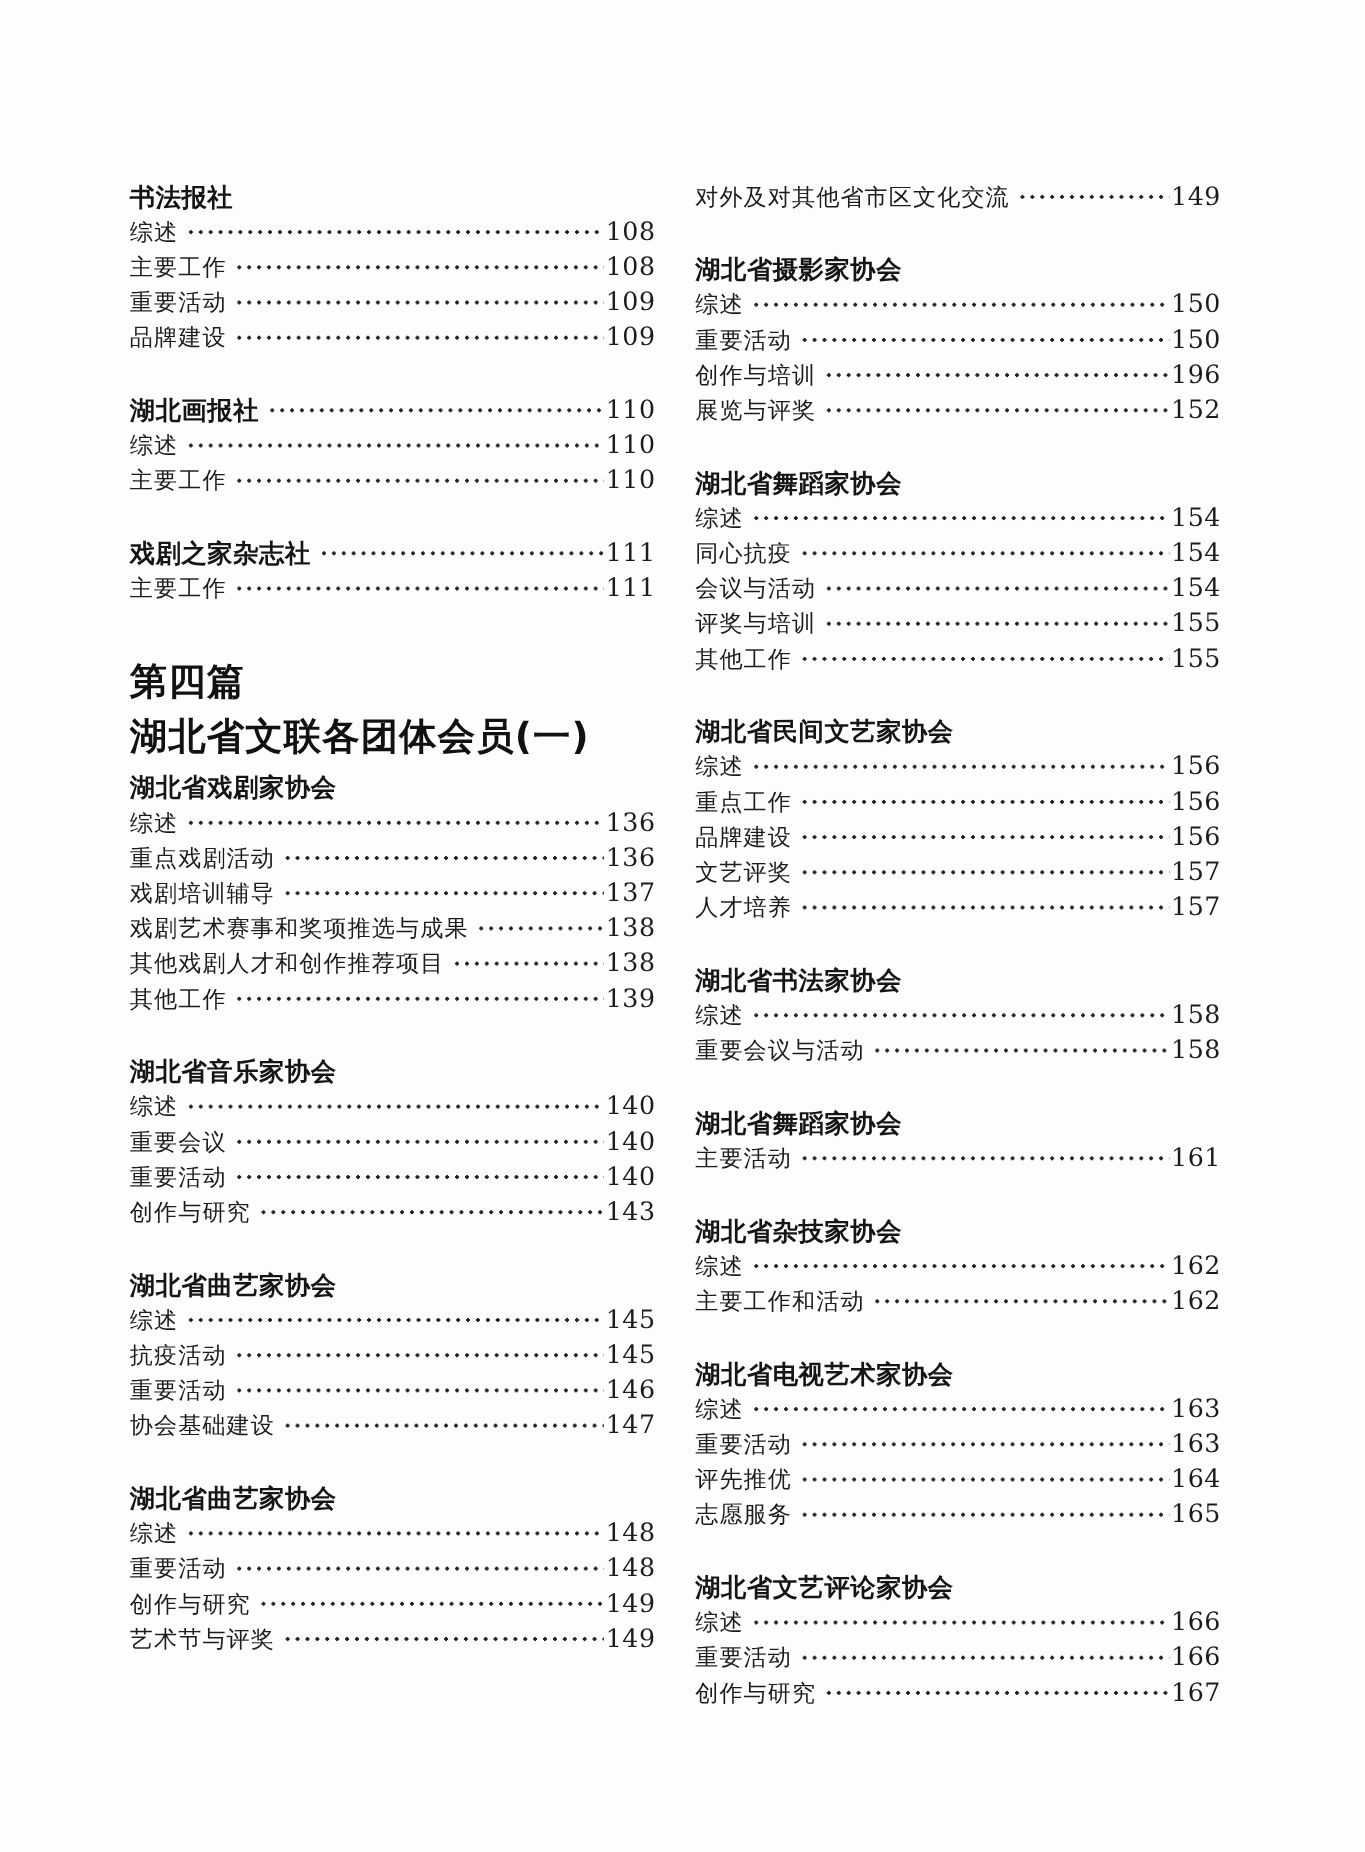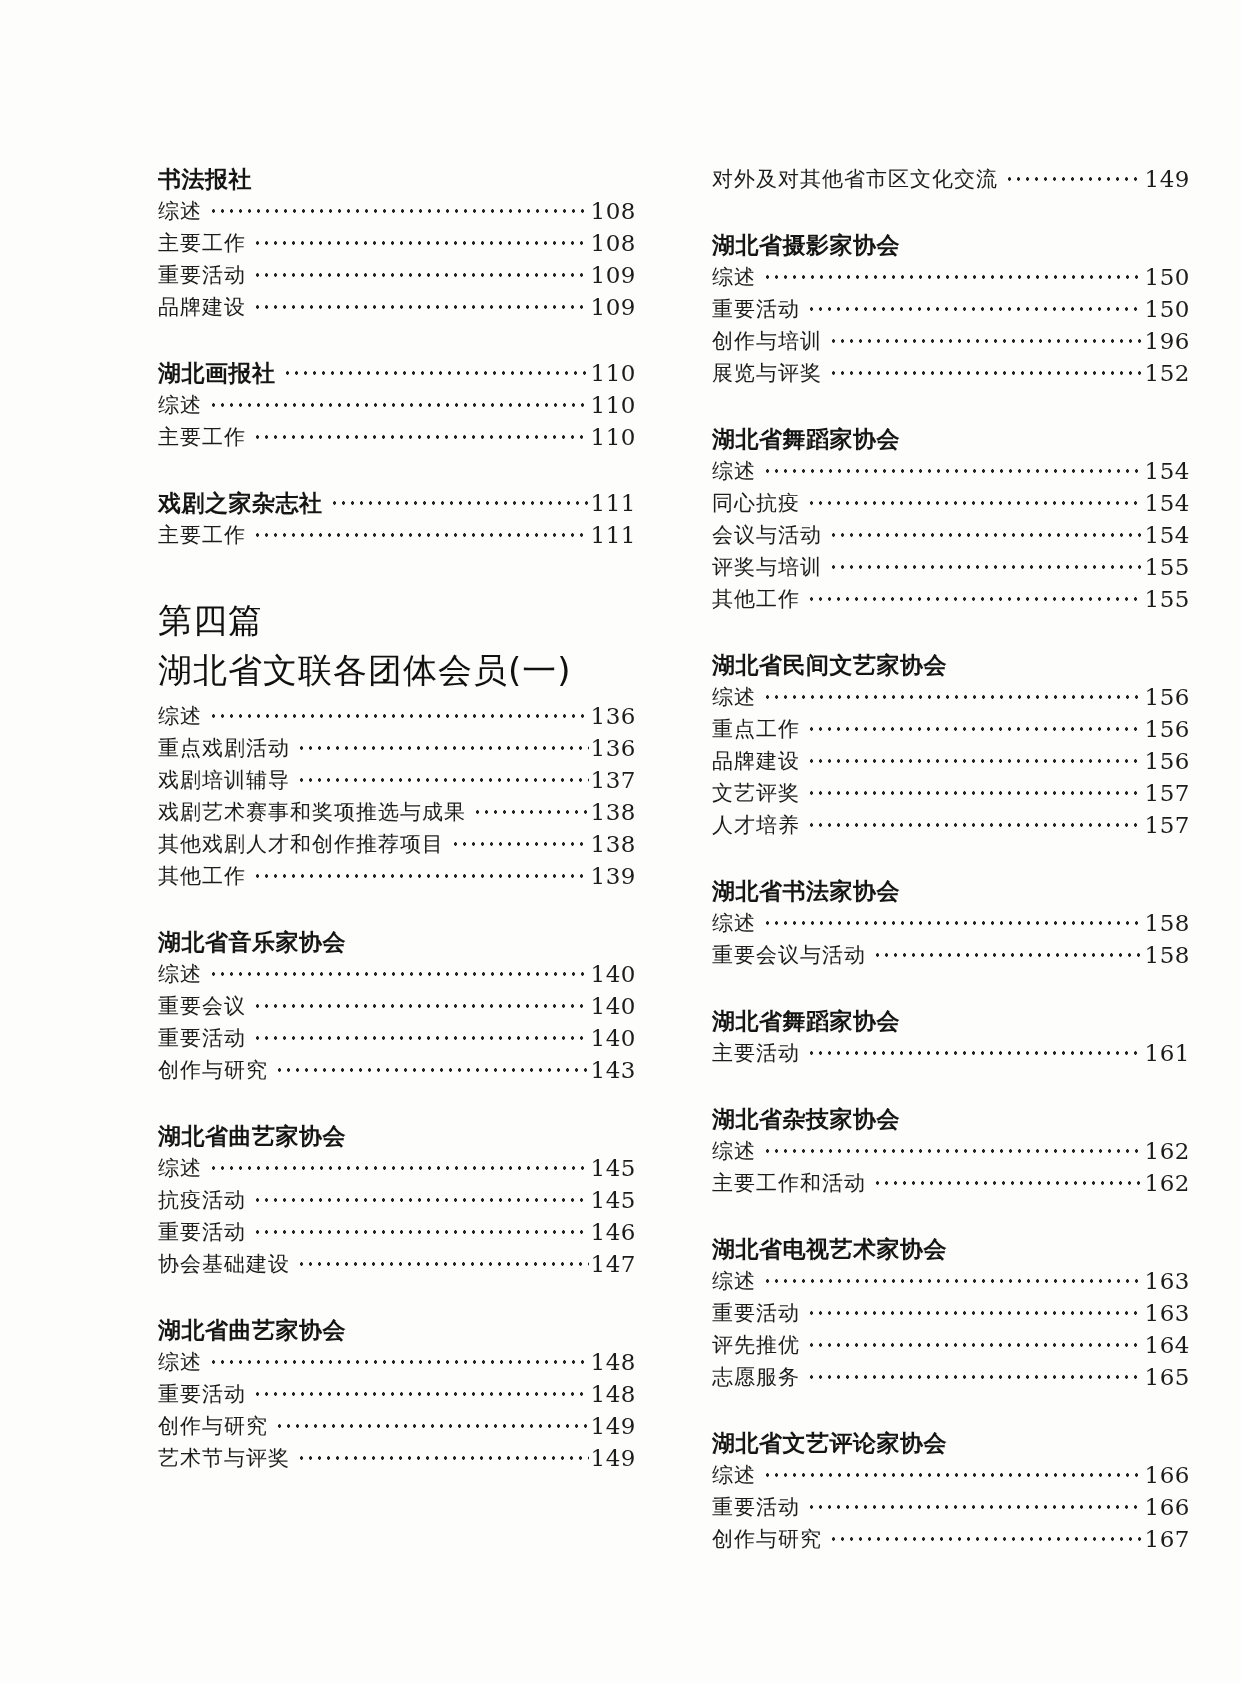--- a/index.html
+++ b/index.html
@@ -6,21 +6,21 @@
   .page {
     position:relative;
     width:1241px; height:1684px;
     background:#fdfdfc;
     overflow:hidden;
     font-family:"DejaVu Serif","Liberation Serif",serif;
     color:#1c1c1c;
   }
   .toc {
     position:absolute; left:118px; top:163px;
-    display:flex; gap:76px;margin-left:40px;
+    display:flex; gap:36px;
   }
   .col { width:478px; }
   .sec { margin-top:34px; }
   .col > .sec:first-child { margin-top:0; }
   .sec.tight { margin-top:5px; }
   .sec.part { margin-top:44px; margin-bottom:2px; }
   .row { display:flex; align-items:center; height:32px; }
   .title {
     font-size:21px; white-space:nowrap; letter-spacing:1px;
   }
@@ -32,21 +32,21 @@
     flex:1; height:100%;
     margin:0 2px 0 7px; min-width:14px;
     background-image:radial-gradient(circle, #232323 1.5px, transparent 1.9px);
     background-size:9px 32px;
     background-position:0 50%;
     background-repeat:repeat-x;
   }
   .pg { font-size:23px; letter-spacing:0.5px; }
   .part-line {
     font-family:"DejaVu Sans","Liberation Sans",sans-serif;
-    font-weight:normal; font-size:34px; line-height:50px;
+    font-weight:bold; font-size:34px; line-height:50px;
     letter-spacing:1px; color:#111; white-space:nowrap;
   }
 </style>
 </head>
 <body>
 
 <div class="page">
   <div class="toc">
     <div class="col" id="col-left">
         <div class="sec">
@@ -101,20 +101,23 @@
             <span class="title">主要工作</span>
             <span class="leader"></span>
             <span class="pg">111</span>
           </div>
         </div>
         <div class="sec part">
           <div class="part-line">第四篇</div>
           <div class="part-line">湖北省文联各团体会员(一)</div>
         </div>
         <div class="sec tight">
+          <div class="row head">
+            <span class="title">湖北省戏剧家协会</span>
+          </div>
           <div class="row">
             <span class="title">综述</span>
             <span class="leader"></span>
             <span class="pg">136</span>
           </div>
           <div class="row">
             <span class="title">重点戏剧活动</span>
             <span class="leader"></span>
             <span class="pg">136</span>
           </div>

